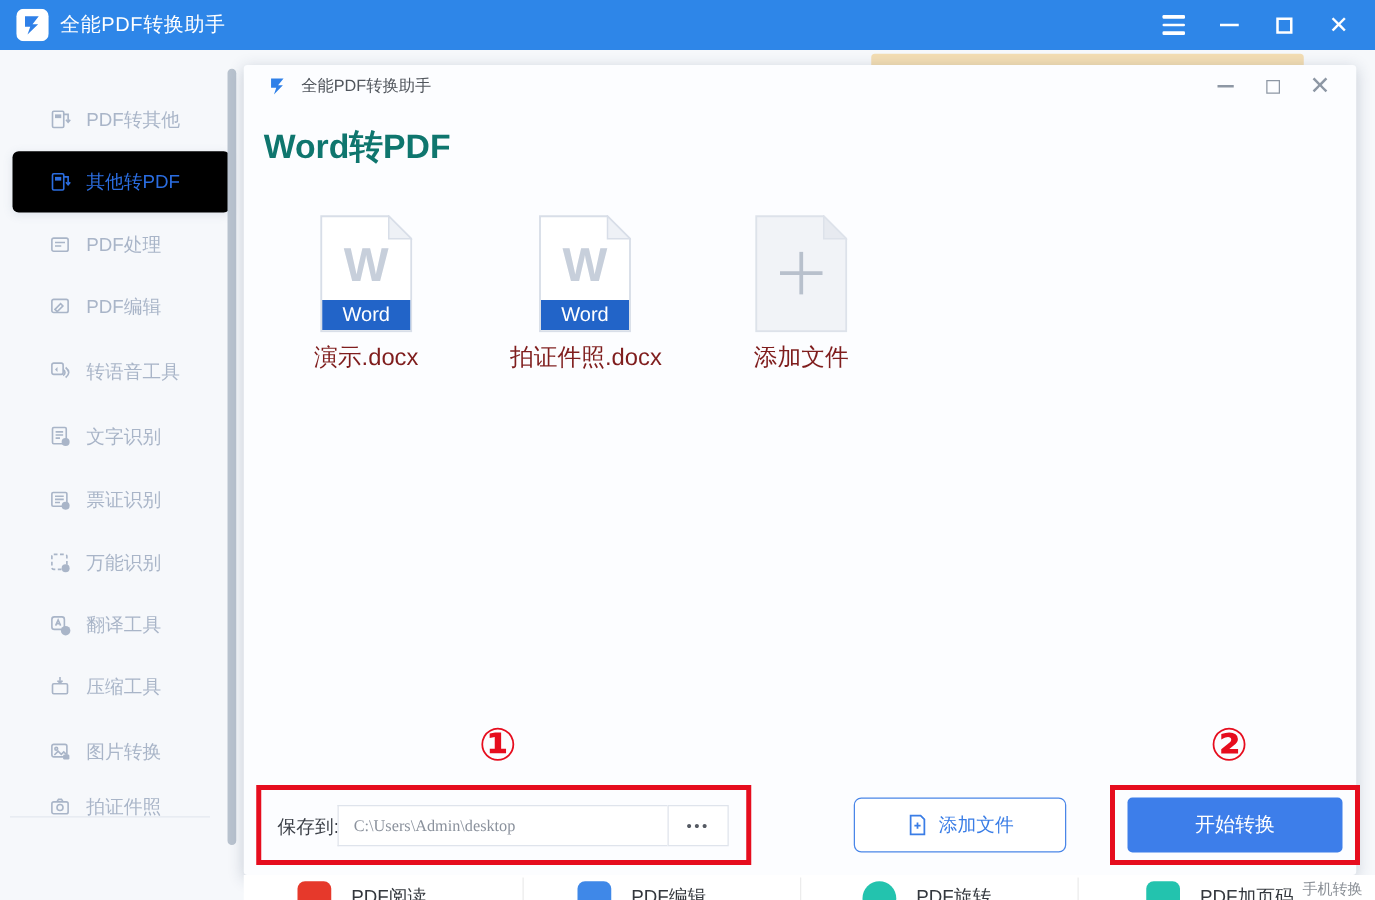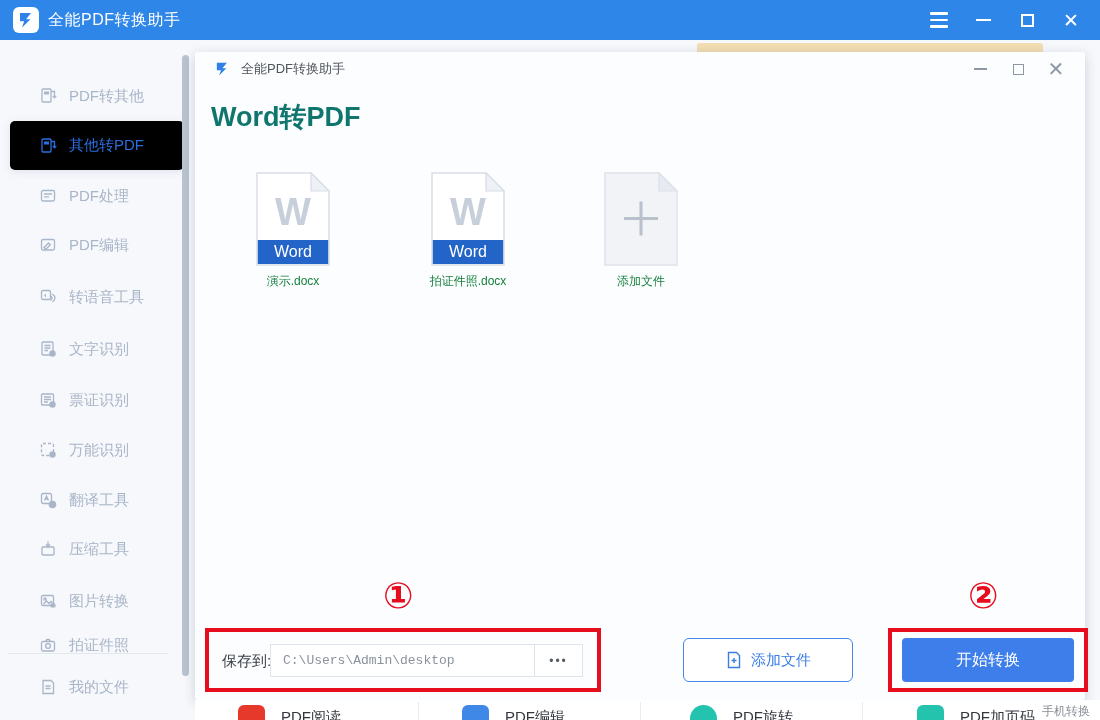--- a/index.html
+++ b/index.html
@@ -47,35 +47,35 @@
   .dlg-controls { position:absolute; right:16px; top:4px; display:flex; align-items:center; gap:12px; }
   .dlg-btn { width:26px; height:26px; display:flex; align-items:center; justify-content:center; cursor:pointer; color:#8d97a4; }
   .dlg-min { width:13px; height:2px; background:#8d97a4; }
   .dlg-max { width:11px; height:11px; border:1.6px solid #8d97a4; }
   .dlg-close { font-size:20px; line-height:1; color:#8d97a4; }
   .dlg-heading { position:absolute; left:16px; top:47px; font-size:27px; font-weight:bold; color:#0f766e; }
 
   
   .file-card { position:absolute; top:120px; width:120px; text-align:center; }
   .file-card svg { display:block; margin:0 auto; }
-  .file-name { margin-top:7px; font-size:12px; color:#15803d; white-space:nowrap; }
+  .file-name { margin-top:7px; font-size:19px; color:#7f1d1d; white-space:nowrap; }
   .banner-text { font-size:16px; fill:#ffffff; }
   .w-glyph { font-size:38px; font-weight:bold; fill:#c7cfdb; }
 
   
   .anno { position:absolute; color:#e60d1e; font-size:36px; line-height:1; font-weight:bold; }
   .anno1 { left:188px; top:526px; }
   .anno2 { left:773px; top:526px; }
   .red-box { position:absolute; border:4px solid #e60d1e; }
   .red-box1 { left:10px; top:576px; width:396px; height:64px; }
   .red-box2 { left:693px; top:576px; width:200px; height:64px; }
   .save-label { position:absolute; left:27px; top:600px; font-size:15px; color:#3c4048; }
   .save-input { position:absolute; left:75px; top:592px; width:264px; height:33px;
     border:1px solid #dfe4ec; border-right:none; background:#fff; padding:0 12px;
-    font-size:13px; color:#8b929d; font-family:Liberation Mono, monospace; outline:none; }
+    font-size:13px; color:#8b929d; font-family:Liberation Serif, serif; outline:none; }
   .browse-btn { position:absolute; left:339px; top:592px; width:49px; height:33px;
     border:1px solid #dfe4ec; background:#fff; font-size:12px; letter-spacing:2px; color:#555a63;
     display:flex; align-items:center; justify-content:center; cursor:pointer; }
   .addfile-btn { position:absolute; left:488px; top:586px; width:170px; height:44px;
     background:#fff; border:1px solid #4a86e8; border-radius:6px; color:#3a7de6; font-size:15px;
     display:flex; align-items:center; justify-content:center; gap:8px; cursor:pointer; }
   .convert-btn { position:absolute; left:707px; top:586px; width:172px; height:44px;
     background:#3d7eea; border:none; border-radius:4px; color:#fff; font-size:16px;
     display:flex; align-items:center; justify-content:center; cursor:pointer; }
 
@@ -235,29 +235,20 @@
             <rect x="3.5" y="4.5" width="12" height="10" rx="1.5"></rect>
               <circle cx="7" cy="8" r="1.1"></circle>
             <path d="M5.5 13 l3-3 2.5 2.5 2-2 2 2"></path>
               <rect x="12.5" y="12.5" width="5" height="4" rx="1" fill="currentColor" stroke="none"></rect>
             </svg>
         </span>
         <span class="sb-label">图片转换</span>
       </div>
     </div>
     <div class="sb-divider"></div>
-    <div class="sb-item" style="top:627px">
-      <span class="sb-ico">
-        <svg viewBox="0 0 20 20" width="20" height="20" fill="none" stroke="currentColor" stroke-width="1.3">
-          <path d="M5 3.5 h8 l2.5 2.5 v10.5 h-10.5 z"></path>
-            <path d="M7.5 9 h5 M7.5 11.5 h5"></path>
-          </svg>
-      </span>
-      <span class="sb-label">我的文件</span>
-    </div>
   </div>
 
   <div class="side-scrollbar"></div>
 
   <div class="tan-strip"></div>
 
   <div class="modal">
     <div class="dlg-header">
       <svg class="dlg-logo" viewBox="0 0 26 26">
         <path d="M5 5 h13 l-5.7 7 h5 L8 21.5 l2.4-7 H5z" fill="#2f80e8"></path>

